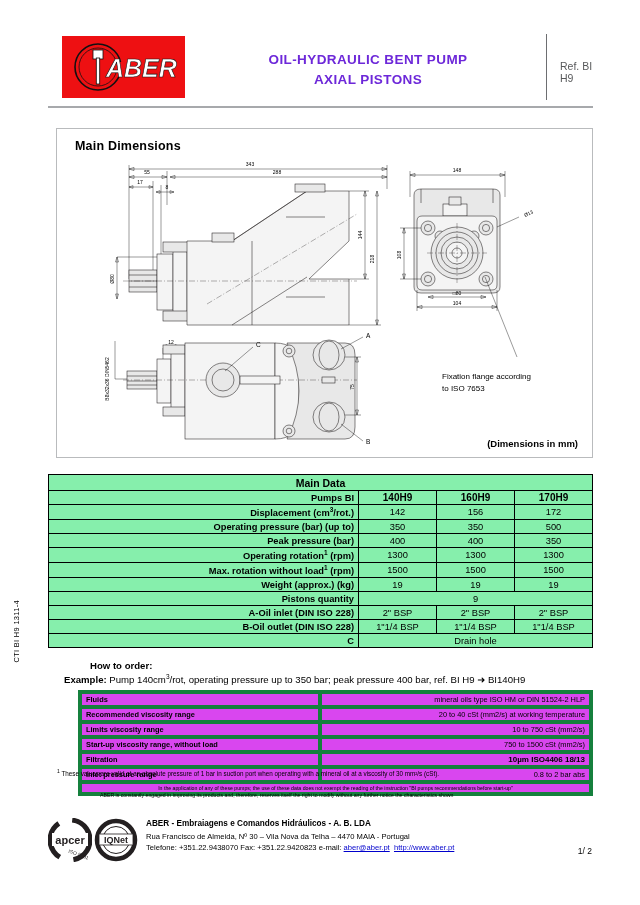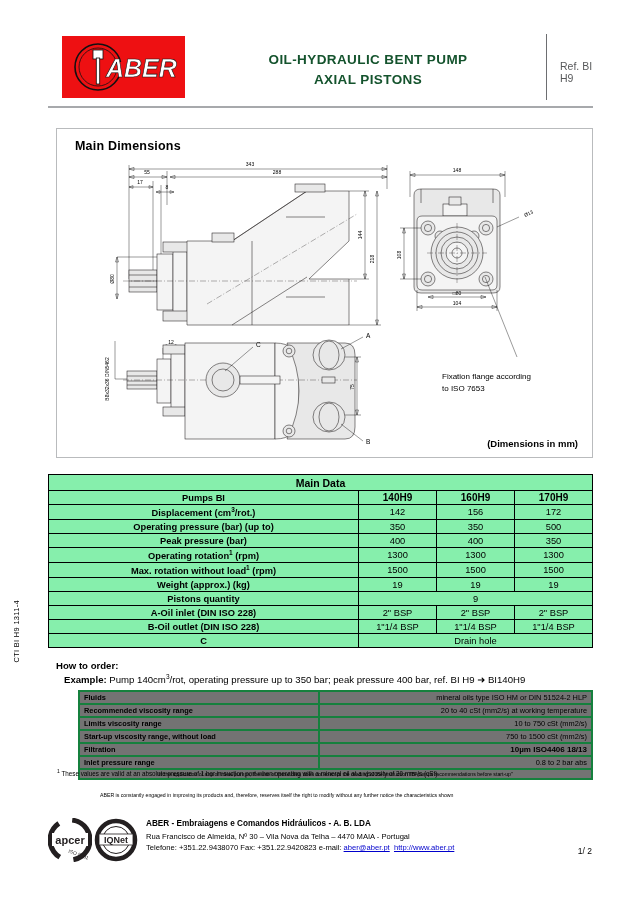--- a/index.html
+++ b/index.html
@@ -33,21 +33,21 @@
   .logo-box {
     position: absolute; left: 14px; top: 4px;
     width: 123px; height: 62px;
     background: #ee1012;
     overflow: hidden;
   }
   .logo-box svg { display:block; }
   .header-title {
     position: absolute; left: 160px; top: 18px; width: 320px;
     text-align: center;
-    font-size: 13.5px; font-weight: bold; color: #14532d;
+    font-size: 13.5px; font-weight: bold; color: #6d28d9;
     line-height: 1.45;
     letter-spacing: .4px;
   }
   .header-div {
     position: absolute; left: 498px; top: 2px;
     width: 1px; height: 66px; background: #6d6e71;
   }
   .header-ref {
     position: absolute; left: 512px; top: 28px;
     font-size: 10.5px; color: #58595b;
@@ -96,47 +96,47 @@
   table.maindata td, table.maindata th {
     border: 1px solid #000;
     background: #86efac;
     padding: 1px 4px;
     height: 14px;
   }
   table.maindata th.md-title {
     text-align: center; font-size: 10.5px; font-weight: bold;
     height: 16px;
   }
-  table.maindata td.lab { font-weight: bold; text-align: center; }
+  table.maindata td.lab { font-weight: bold; text-align: right; }
   table.maindata td.val { text-align: center; width: 78px; font-weight: normal; }
   table.maindata td.valhead { text-align: center; width: 78px; font-weight: bold; font-size: 10px;}
   sup.sm { font-size: 6.5px; vertical-align: super; }
 
   
   .order-block {
     position: absolute; left: 56px; top: 660px;
     width: 540px;
     font-size: 9.6px;
   }
-  .order-line1 { font-weight: bold; }
+  .order-line1 { font-weight: bold; margin-left: 34px; }
   .order-line2 { margin-top: 2px; }
   .order-line2 b { font-weight: bold; padding-left: 8px; }
 
   
   table.fluids {
     position: absolute; left: 78px; top: 690px;
     width: 515px;
     border-collapse: collapse;
     font-size: 7.4px;
   }
   table.fluids td {
-    border: 2px solid #15803d;
+    border: 4px solid #15803d;
     padding: 1px 4px;
     height: 11px;
-    background: #737373;
+    background: #d946ef;
   }
   table.fluids td.f-lab { font-weight: bold; text-align: left; }
   table.fluids td.f-val { text-align: right; }
   table.fluids td.f-note {
     text-align: center; font-size: 5.2px; font-weight: normal; height: 9px;
   }
   table.fluids tr.bold-val td.f-val { font-weight: bold; font-size: 8px; }
 
   
   .footnote1 {

